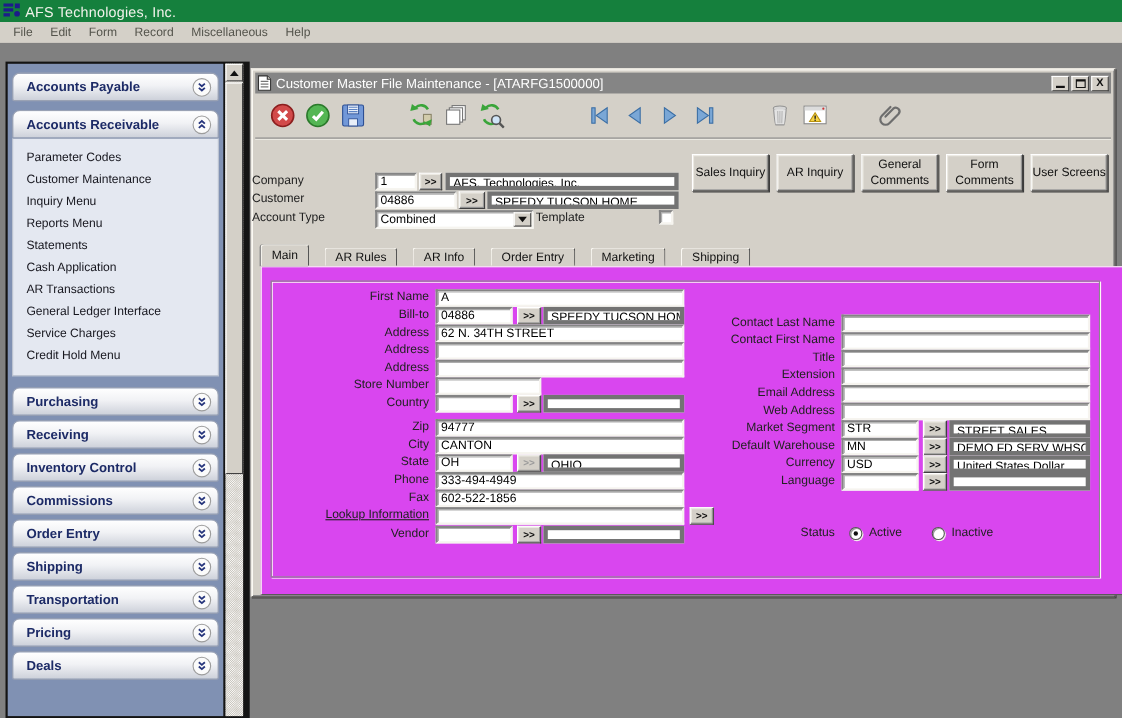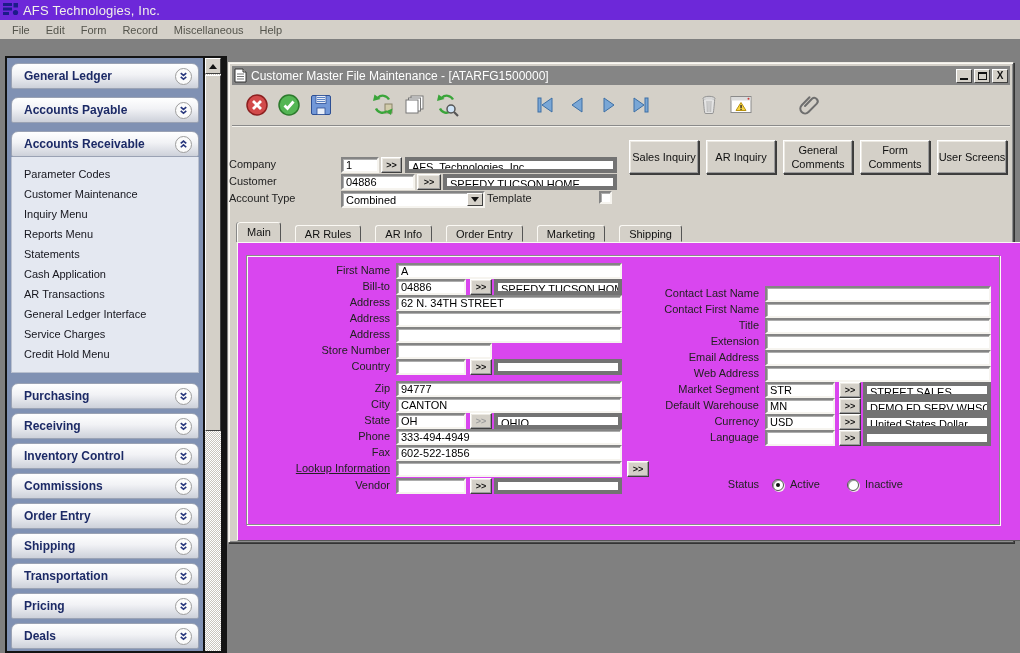--- a/index.html
+++ b/index.html
@@ -1,20 +1,20 @@
 <!DOCTYPE html>
 <html><head>
 <meta charset="utf-8">
 <style>
   * { margin:0; padding:0; box-sizing:border-box; }
   html,body { width:1020px; height:653px; overflow:hidden; }
   body { position:relative; background:#808080; font-family:"Liberation Sans", sans-serif; font-size:11px; color:#222; }
 
   
-  .app-titlebar { position:absolute; left:0; top:0; width:1020px; height:20px; background:#6d28d9; display:flex; align-items:center; padding-left:3px; }
+  .app-titlebar { position:absolute; left:0; top:0; width:1020px; height:20px; background:#15803d; display:flex; align-items:center; padding-left:3px; }
   .app-title { color:#f1f1ea; font-size:13px; margin-left:4px; letter-spacing:.2px; }
   .app-menubar { position:absolute; left:0; top:20px; width:1020px; height:20px; background:#d4d0c8; border-bottom:1px solid #7f7f7f; display:flex; align-items:center; padding-left:4px; }
   .menu-item { padding:2px 8px; color:#54544c; }
 
   
   .sidebar-wrap { position:absolute; left:5px; top:56px; width:222px; height:597px; background:#141414; }
   .sidebar-panel { position:absolute; left:2px; top:2px; width:196px; height:593px; background:#8091b3; overflow:hidden; }
   .acc-header { position:relative; margin:0 4px; height:26px; background:linear-gradient(180deg,#ffffff 0%,#f1f2f5 45%,#cdd1da 100%); border:1px solid #9aa2b4; border-radius:7px 7px 2px 2px; display:flex; align-items:center; cursor:pointer; }
   .acc-header.gap { margin-top:8px; }
   .acc-label { font-size:12px; font-weight:bold; color:#1c2a66; padding-left:12px; flex:1; }
@@ -104,29 +104,20 @@
 <span class="menu-item">File</span>
     <span class="menu-item">Edit</span>
     <span class="menu-item">Form</span>
     <span class="menu-item">Record</span>
     <span class="menu-item">Miscellaneous</span>
     <span class="menu-item">Help</span>
   </div>
 
 <div class="sidebar-wrap">
   <div class="sidebar-panel">
-    <div class="acc-header" style="margin-top:5px">
-      <span class="acc-label">General Ledger</span>
-      <span class="chev">
-          <svg width="11" height="11" viewBox="0 0 12 12" fill="none" stroke="#26357c" stroke-width="1.8">
-            <path d="M3 2.2 L6 4.8 L9 2.2"></path>
-            <path d="M3 6.4 L6 9 L9 6.4"></path>
-          </svg>
-        </span>
-    </div>
     <div class="acc-header gap">
       <span class="acc-label">Accounts Payable</span>
       <span class="chev">
           <svg width="11" height="11" viewBox="0 0 12 12" fill="none" stroke="#26357c" stroke-width="1.8">
             <path d="M3 2.2 L6 4.8 L9 2.2"></path>
             <path d="M3 6.4 L6 9 L9 6.4"></path>
           </svg>
         </span>
     </div>
     <div class="acc-header gap">

